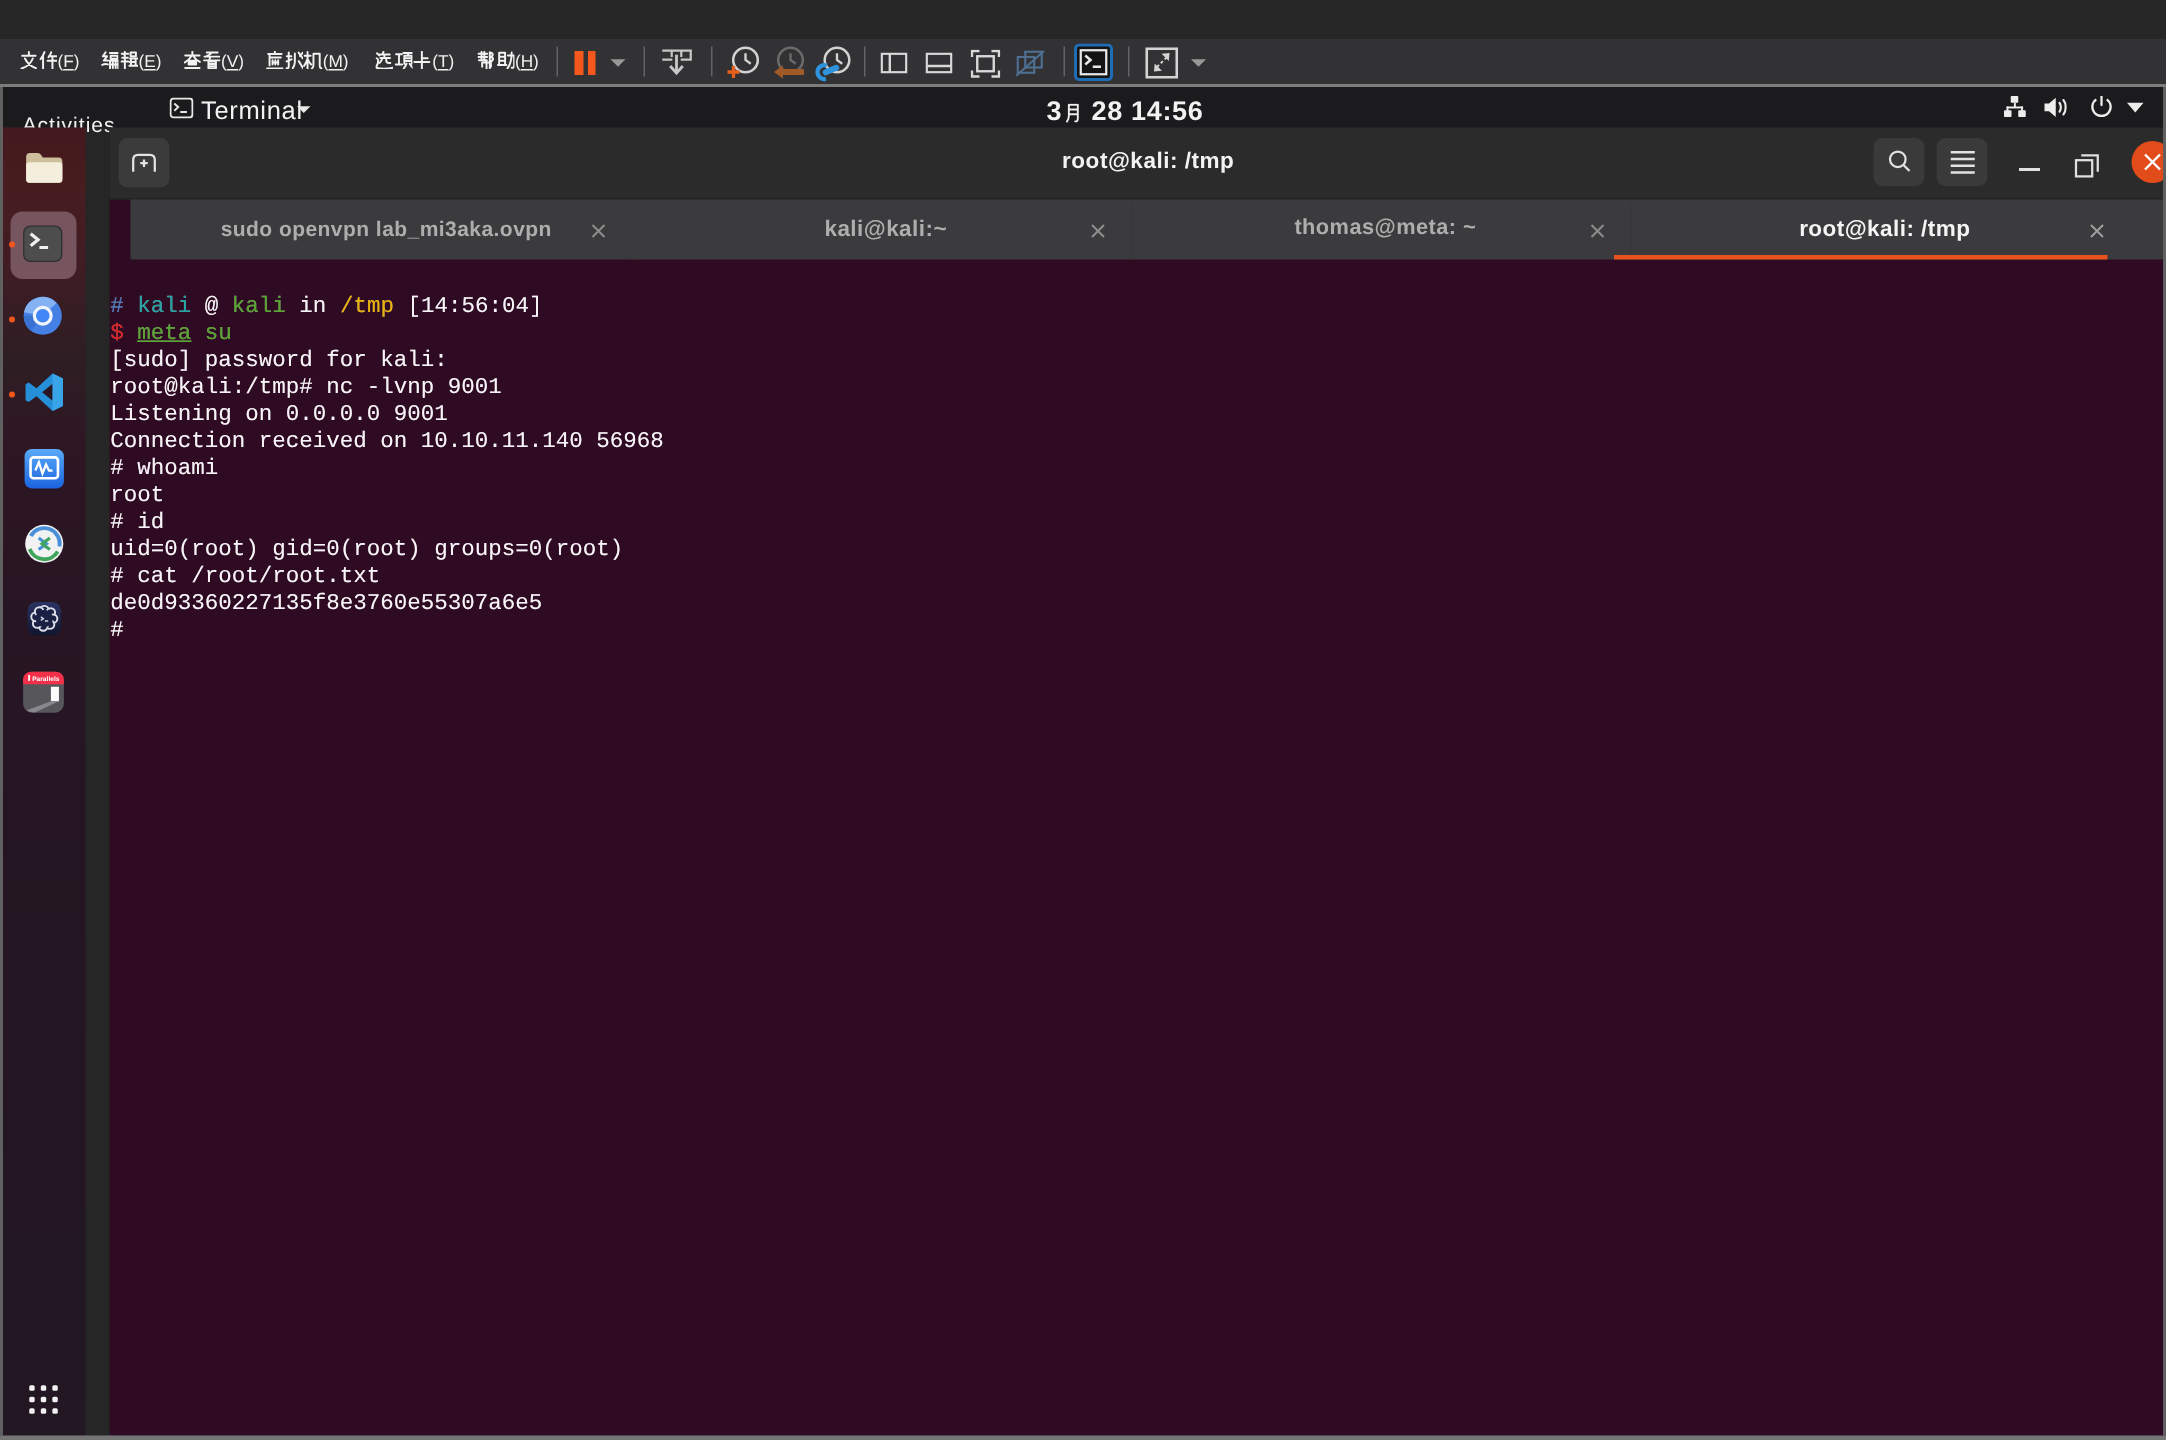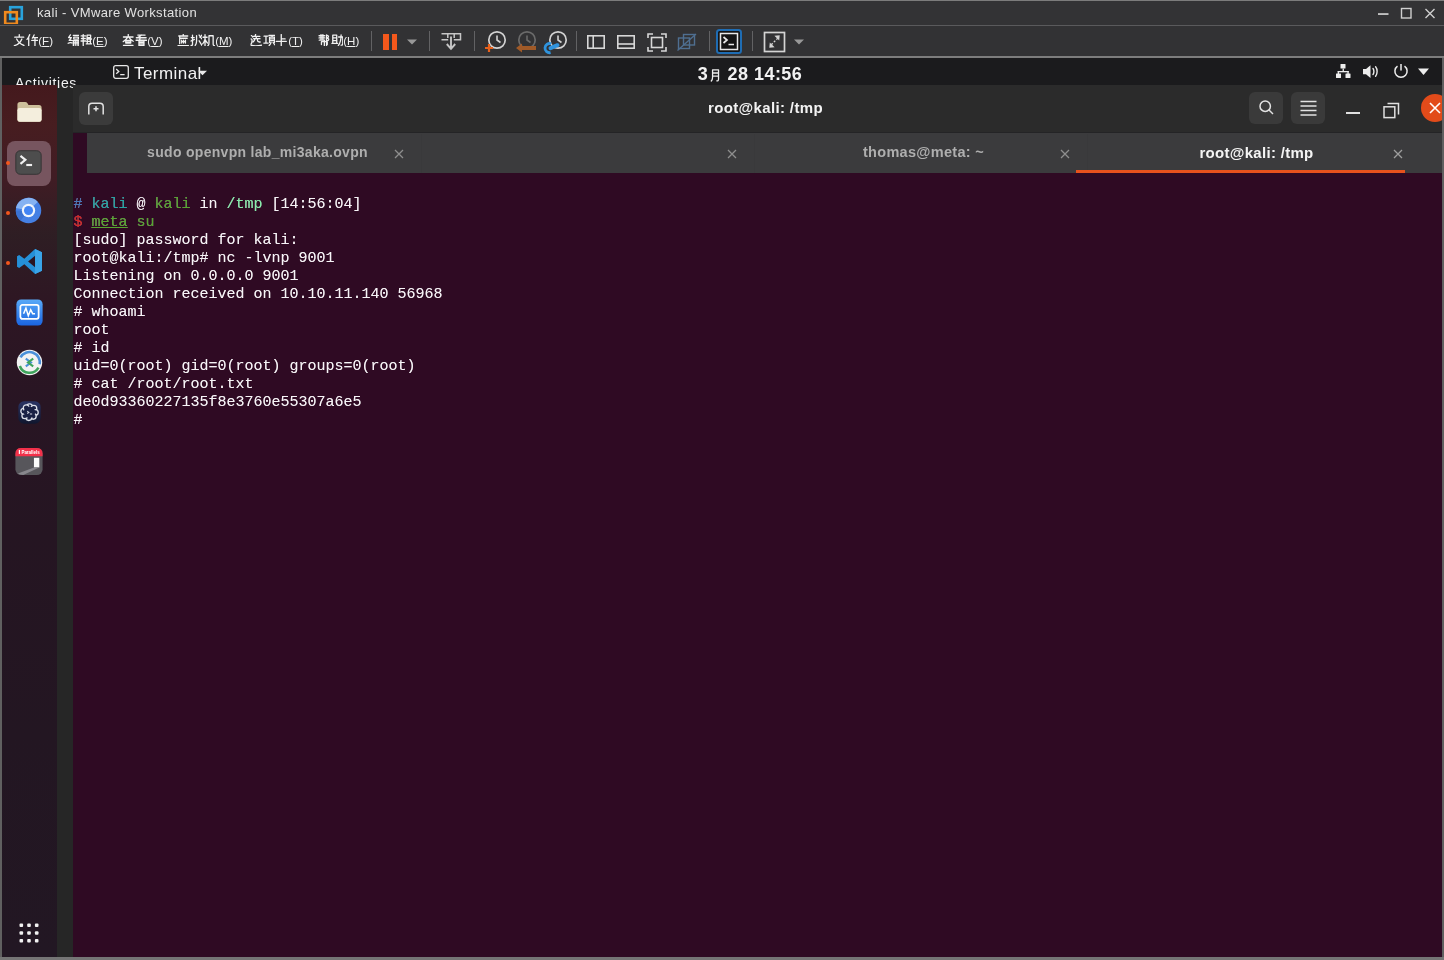--- a/index.html
+++ b/index.html
@@ -28,45 +28,32 @@
   #tabbar { position:absolute; left:0; top:47.5px; width:1385px; height:40px; background:#3b3b3d;margin-left:14px; }
   .tab { position:absolute; top:1px; height:39px; }
   .tab .lbl { position:absolute; left:3px; right:-3px; top:10px; text-align:center; font-size:14.5px; font-weight:700; letter-spacing:0.3px; color:#aeaeae; }
   .tab.active .lbl { color:#f4f4f4; }
   .tabx { position:absolute; top:14px; }
   .tabsep { position:absolute; top:1px; width:1px; height:39px; background:#39393b; }
   #underline { position:absolute; left:1003px; top:84.5px; width:329px; height:3.5px; background:#e8521d; }
   #termtext { position:absolute; left:0.5px; top:111px; width:1330px; }
   pre { font-family:"Liberation Mono", monospace; font-size:15px; line-height:18px; color:#f7f4f7; text-shadow:0 0 0.4px rgba(255,255,255,0.45); }
   .c-blue { color:#4878bc; } .c-teal { color:#25a5a5; } .c-green { color:#56a62f; }
-  .c-yel { color:#86efac;font-family:Liberation Mono, monospace; } .c-red { color:#dc1f1f; }
+  .c-yel { color:#eab308;font-family:Liberation Mono, monospace; } .c-red { color:#dc1f1f; }
   .u { text-decoration:underline; }
   #scrollthumb { position:absolute; left:1374px; top:91px; width:7px; height:778px; background:#bcbabc; border-radius:3.5px; }
   
   #bleft { position:absolute; left:0; top:58px; width:2px; height:899px; background:#606060; }
   #bright { position:absolute; left:1442px; top:58px; width:2px; height:899px; background:#606060; }
   #bbottom { position:absolute; left:0; top:957px; width:1444px; height:3px; background:#757575; }
 </style>
 </head>
 <body>
 <div id="root">
 
-  <div id="titlebar">
-    <svg class="abs" style="left:1px;top:3px" width="28" height="20" viewBox="0 0 28 20">
-      <rect x="9.2" y="3.2" width="11.6" height="11.6" fill="none" stroke="#29a3dc" stroke-width="2.6"></rect>
-      <rect x="4.2" y="8.2" width="11.6" height="11.6" fill="none" stroke="#f08a1e" stroke-width="2.6"></rect>
-    </svg>
-    <span id="wtitle">kali - VMware Workstation</span>
-
-    <svg class="abs" style="left:1372px;top:0" width="70" height="25" viewBox="0 0 70 25">
-      <rect x="6" y="12.2" width="10.5" height="1.7" fill="#cfcfcf"></rect>
-      <rect x="29.5" y="7.5" width="9.5" height="9.5" fill="none" stroke="#cfcfcf" stroke-width="1.4"></rect>
-      <path d="M53.5 8 L62.5 17 M62.5 8 L53.5 17" stroke="#cfcfcf" stroke-width="1.4" fill="none"></path>
-    </svg>
-  </div>
 
   <div id="menubar">
     <span class="menuitem" style="left:12.5px"><svg class="cjk" viewBox="0 0 12 12">
           <path d="M6 .7 V2.3 M1.7 3 H10.3 M3.5 4.8 C4.8 7.6 7.6 10 10.5 11 M8.5 4.8 C7.2 8 4.3 10.4 1.3 11.2"></path>
         </svg><svg class="cjk" viewBox="0 0 12 12">
           <path d="M3.5 .7 C3 2.3 2.1 4 1 5.2 M2.6 3.5 V11.3 M7.8 .8 C7.5 1.9 6.9 3 6.1 4 M6.3 3.4 H11.2 M5.5 6.2 H11.5 M8.6 3.4 V11.3"></path>
         </svg>(<span class="ul">F</span>)</span>
     <span class="menuitem" style="left:66.5px"><svg class="cjk" viewBox="0 0 12 12">
           <path d="M3.3 .8 L1.5 3.4 H4.2 L2.1 6.1 H4.7 M1.1 8.9 C2.3 8.3 3.6 8.2 4.7 8.6 M6 1.3 H11.3 M6.5 3 H10.9 M6.5 3 V4.9 H10.9 V3 M5.7 6.3 H11.6 M6.1 6.3 V11.2 M7.9 6.3 V10.9 M9.7 6.3 V10.9 M11.3 6.3 V11.2 M6.1 8.6 H11.2"></path>
         </svg><svg class="cjk" viewBox="0 0 12 12">
@@ -308,20 +295,21 @@
     </div>
     <div id="tabbar">
       <div class="tab" style="left:1px;width:333px">
           <div class="lbl" style="font-size:14px">sudo openvpn lab_mi3aka.ovpn</div>
         <svg class="tabx" style="left:305px" width="12" height="12" viewBox="0 0 12 12" stroke="#8e8e8e" stroke-width="1.3">
             <path d="M2 2 L10 10 M10 2 L2 10"></path>
           </svg>
         </div>
       <div class="tabsep" style="left:334px"></div>
       <div class="tab" style="left:334px;width:333px">
+          <div class="lbl" style="font-size:15px">kali@kali:~</div>
         <svg class="tabx" style="left:305px" width="12" height="12" viewBox="0 0 12 12" stroke="#8e8e8e" stroke-width="1.3">
             <path d="M2 2 L10 10 M10 2 L2 10"></path>
           </svg>
         </div>
       <div class="tabsep" style="left:667px"></div>
       <div class="tab" style="left:667px;width:333px">
           <div class="lbl">thomas@meta: ~</div>
         <svg class="tabx" style="left:305px" width="12" height="12" viewBox="0 0 12 12" stroke="#8e8e8e" stroke-width="1.3">
             <path d="M2 2 L10 10 M10 2 L2 10"></path>
           </svg>

